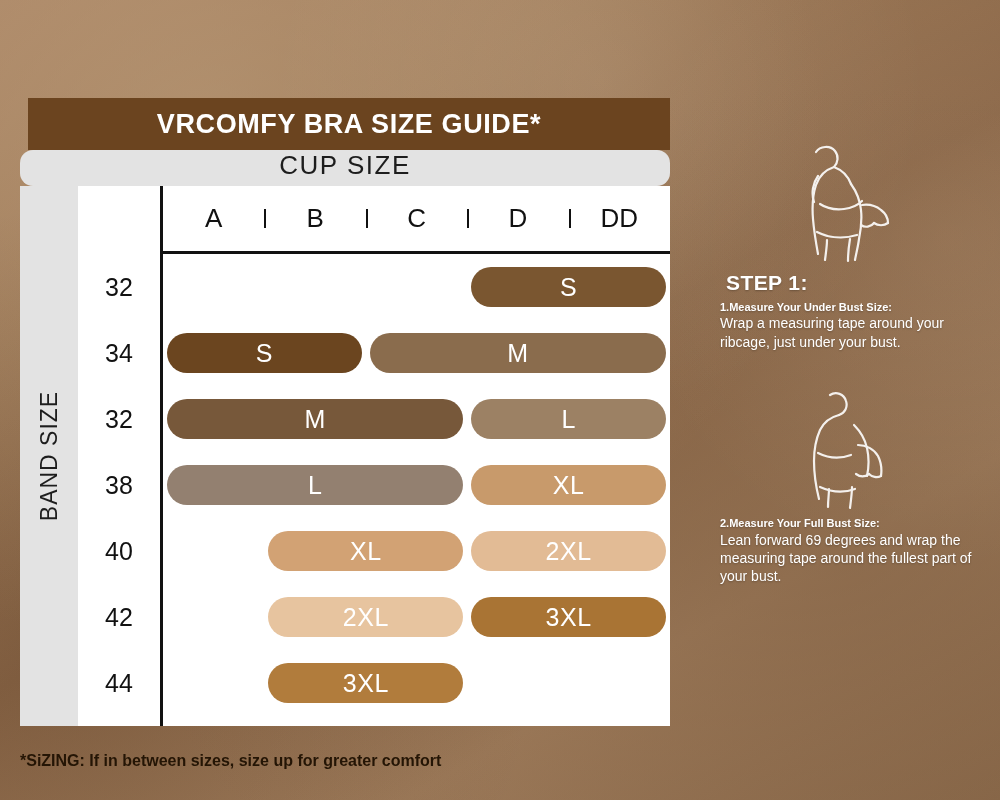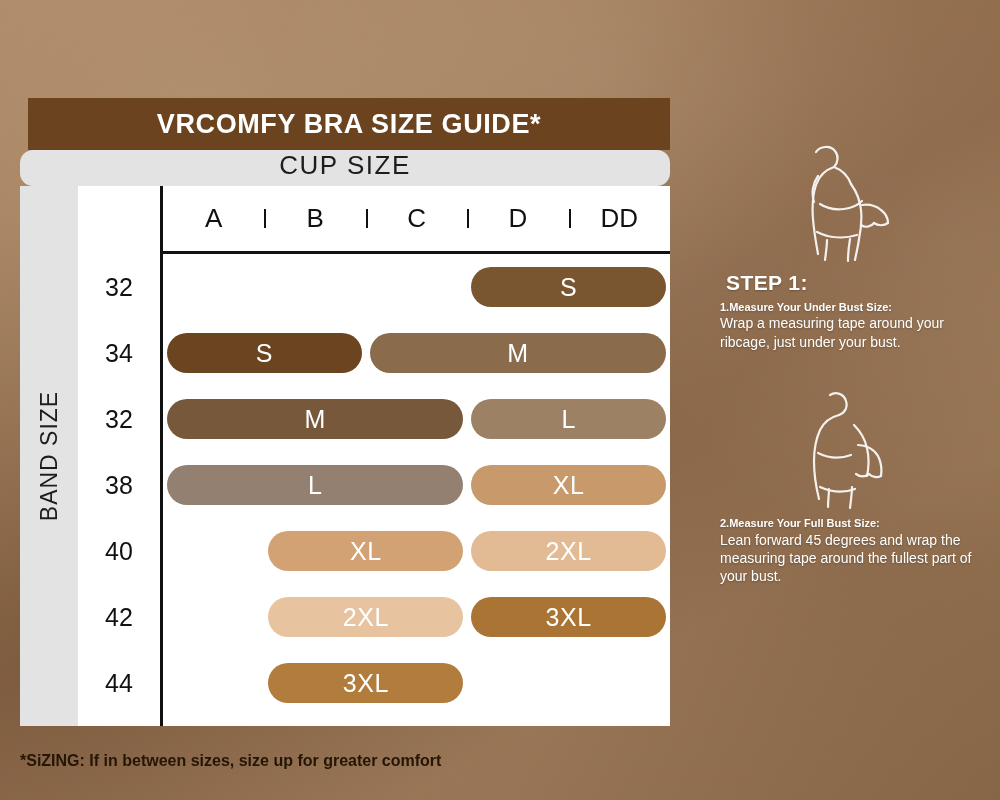--- a/index.html
+++ b/index.html
@@ -286,18 +286,18 @@
           <path d="M88 58c8 0 16 4 20 11 3 6 4 13 3 20"></path>
           <path d="M111 89c-4 2-9 1-12-2"></path>
           <path d="M99 87c-4 3-9 3-13 0"></path>
           <path d="M48 66c10 5 22 6 33 2"></path>
           <path d="M50 100c11 5 24 6 35 2"></path>
           <path d="M58 120c0-7 1-13 1-18"></path>
           <path d="M80 121c1-8 2-15 2-21"></path>
         </svg>
       </div>
       <div class="step-sub">2.Measure Your Full Bust Size:</div>
-      <div class="step-body">Lean forward 45 degrees and wrap the measuring tape around the fullest part of your bust.</div>
+      <div class="step-body">Lean forward 69 degrees and wrap the measuring tape around the fullest part of your bust.</div>
     </div>
 
   </div>
 
 </div>
 
 </body></html>

